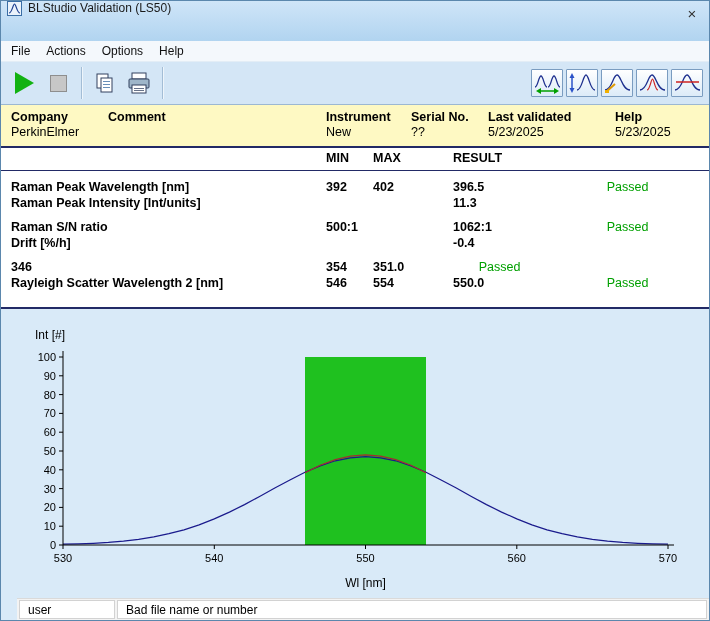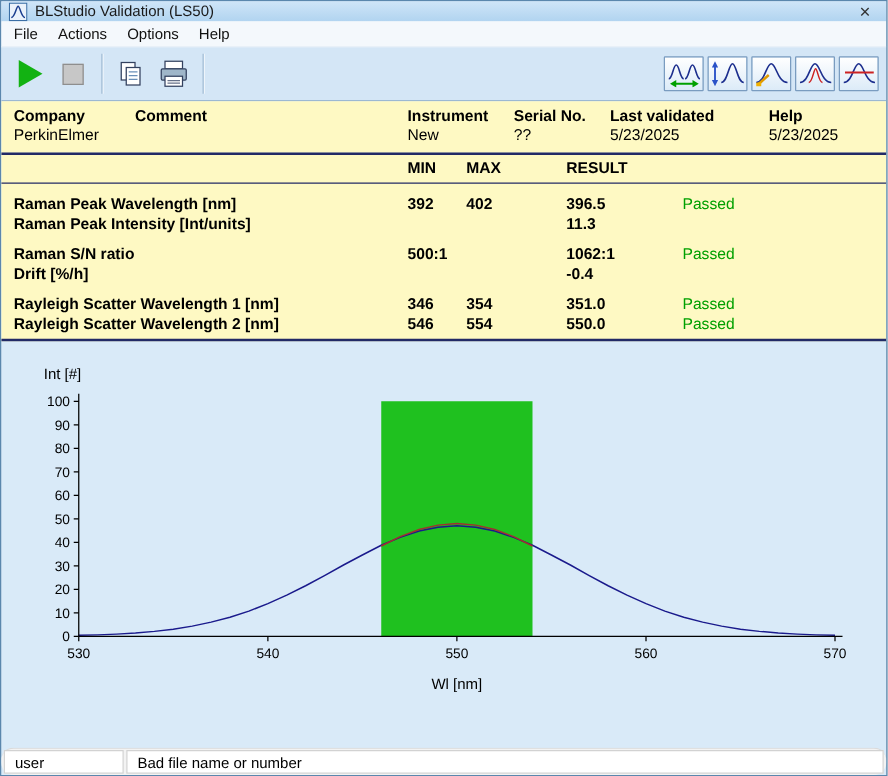--- a/index.html
+++ b/index.html
@@ -5,22 +5,22 @@
   * { margin:0; padding:0; box-sizing:border-box; }
   html,body { background:#9aa7b3; }
   body { font-family:"Liberation Sans", sans-serif; }
   .window {
     position:relative; width:710px; height:621px;
     background:#d9eaf8; border:1px solid #5b87ad; overflow:hidden;
     color:#000;
   }
   
   .titlebar {
-    height:16px; background:linear-gradient(#cfe5f8,#b1d4f0);
-    display:flex; align-items:center; padding-left:6px;
+    height:40px; background:linear-gradient(#cfe5f8,#b1d4f0);
+    display:flex; align-items:flex-start; padding-left:6px;
   }
   .app-icon { width:15px; height:15px; margin-right:6px; flex:0 0 auto; }
   .title-text { font-size:12px; color:#1a1a1a; flex:1; }
   .close-btn {
     width:34px; height:24px; display:flex; align-items:center; justify-content:center;
     font-size:15px; color:#333; cursor:default;
   }
   
   .menubar {
     height:21px; background:#f4f8fc; display:flex; align-items:center; padding-left:2px;
@@ -53,40 +53,40 @@
   
   .infobar {
     padding:5px 0 6px 10px; background:#fef9c3;
     display:grid; grid-template-columns:97px 218px 85px 77px 127px 1fr;
   }
   .info-label { font-size:12.5px; font-weight:bold; line-height:15px; }
   .info-value { font-size:12.5px; line-height:15px; }
   
   .results {
     border-top:2px solid #222a66; border-bottom:2px solid #222a66;
-    padding-top:2px; background:#fef9c3; padding-bottom:4px;
+    padding-top:2px; background:#ffffff; padding-bottom:16px;
   }
   .res-grid { display:grid; grid-template-columns:315px 47px 80px 93px 1fr; padding-left:10px; }
   .res-header { font-weight:bold; font-size:12.5px; line-height:17px; padding-bottom:3px;
     border-bottom:1px solid #222a66; }
   .res-group { margin-top:8px; }
   .res-group:first-of-type { margin-top:4px; }
   .res-row { font-size:12.5px; line-height:16px; }
   .res-row .cell { font-weight:bold; }
-  .res-row .status { font-weight:normal; color:#00a000; }
+  .res-row .status { font-weight:normal; color:#00a000;text-align:center; }
   
   .chart-wrap { margin-top:2px; }
   svg.chart { display:block; }
   svg.chart text { font-family:"Liberation Sans", sans-serif; font-size:11px; fill:#000; }
   svg.chart text.axlabel { font-size:12px; }
   
   .statusbar {
-    position:absolute; left:0; right:0; bottom:0; height:22px;
+    position:absolute; left:16px; right:0; bottom:0; height:22px;
     background:#f3f3f3; border-top:1px solid #dadada;
-    display:flex; gap:2px; padding:1px 2px;border-radius:10px;
+    display:flex; gap:2px; padding:1px 2px;
   }
   .sb-panel {
     background:#ffffff; border:1px solid #d2d2d2;
     font-size:12px; line-height:18px; padding:0 8px; color:#000;
   }
   .sb-user { width:96px; flex:0 0 auto; }
   .sb-msg { flex:1; }
 </style>
 </head>
 <body>
@@ -241,21 +241,20 @@
         <span class="cell">Drift [%/h]</span>
         <span class="cell"></span>
         <span class="cell"></span>
         <span class="cell">-0.4</span>
         <span class="status"></span>
       </div>
     </div>
 
     <div class="res-group">
       <div class="res-grid res-row">
-        <span class="cell">Rayleigh Scatter Wavelength 1 [nm]</span>
         <span class="cell">346</span>
         <span class="cell">354</span>
         <span class="cell">351.0</span>
         <span class="status">Passed</span>
       </div>
       <div class="res-grid res-row">
         <span class="cell">Rayleigh Scatter Wavelength 2 [nm]</span>
         <span class="cell">546</span>
         <span class="cell">554</span>
         <span class="cell">550.0</span>

